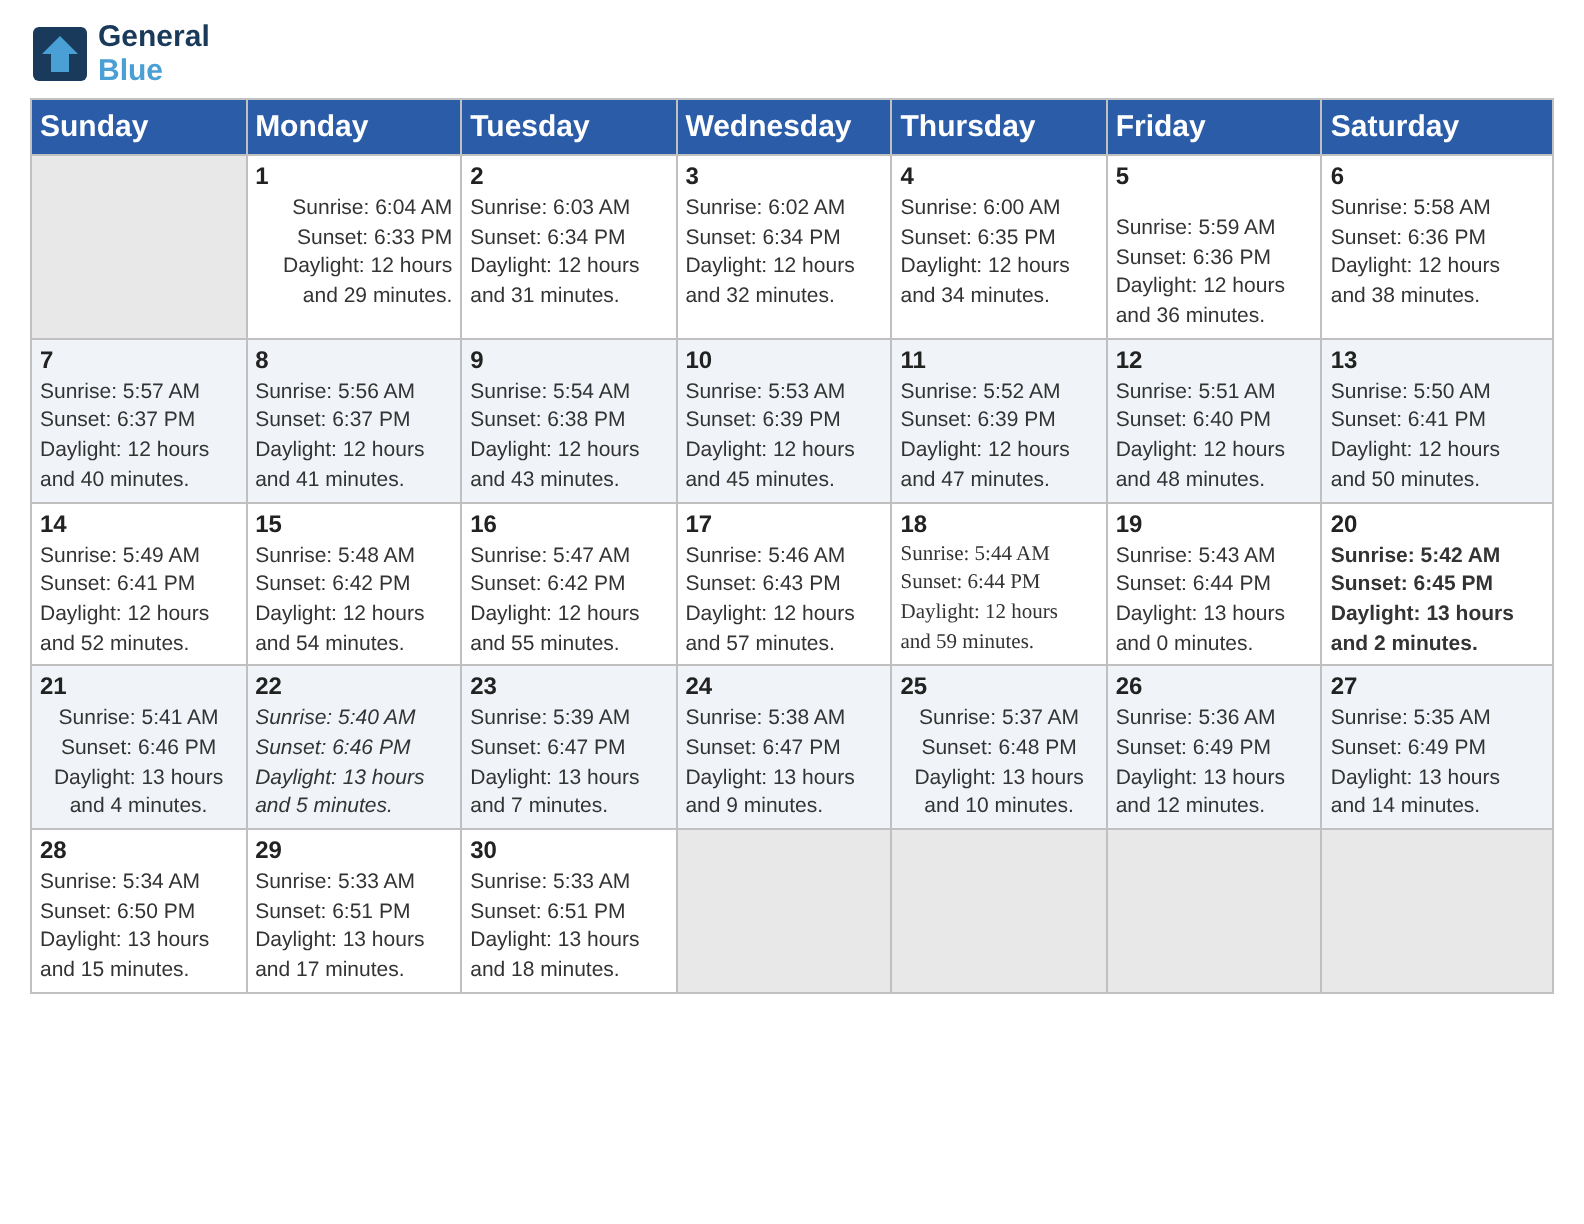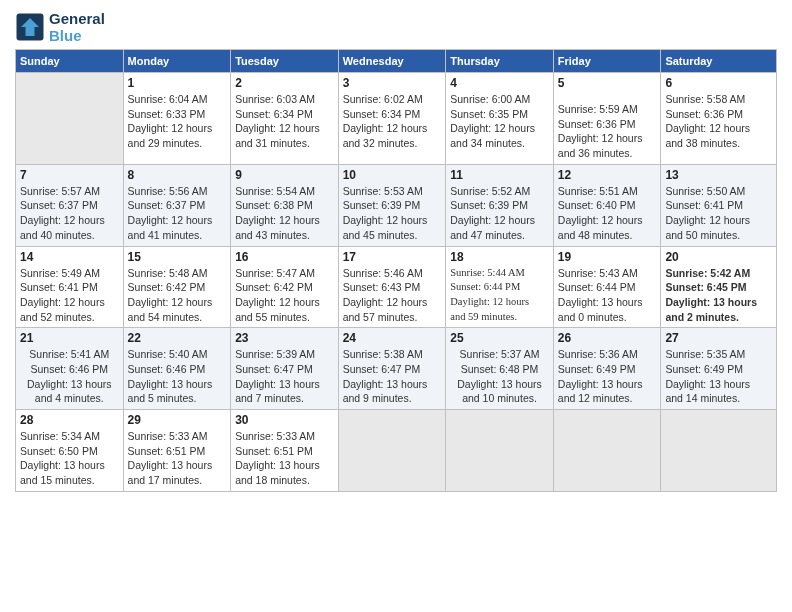--- a/index.html
+++ b/index.html
@@ -6,21 +6,21 @@
     body { font-family: Arial, sans-serif; background: #fff; width: 792px; height: 612px; overflow: hidden; }
     .container { width: 792px; padding: 10px 15px; }
     .header-row { display: flex; justify-content: space-between; align-items: flex-start; margin-bottom: 5px; }
     .logo { display: flex; align-items: center; }
     .logo-icon { width: 30px; height: 30px; margin-right: 4px; }
     .title-block { text-align: right; }
     .title-block h1 { font-size: 32px; color: #1a3a5c; font-weight: bold; }
     .title-block h2 { font-size: 14px; color: #555; font-weight: normal; }
     table { width: 100%; border-collapse: collapse; font-size: 10.5px; }
     thead tr { background: #2a5ca8; color: #fff; }
-    thead th { padding: 5px 4px; text-align: left; font-weight: bold; font-size: 11px; border: 1px solid #c0c0c0; }
+    thead th { padding: 5px 4px; text-align: left; font-weight: bold; font-size: 15px; border: 1px solid #c0c0c0; }
     tbody tr { vertical-align: top; }
     tbody tr:nth-child(odd) { background: #fff; }
     tbody tr:nth-child(even) { background: #f0f4f8; }
     td { border: 1px solid #c0c0c0; padding: 3px 4px; vertical-align: top; min-height: 70px; }
     .day-num { font-weight: bold; font-size: 12px; color: #222; display: block; margin-bottom: 2px; }
     .day-info { color: #333; line-height: 1.4; }
     .empty { background: #e8e8e8; }
   </style>
 </head>
 <body>
@@ -53,21 +53,21 @@
           <th>Thursday</th>
           <th>Friday</th>
           <th>Saturday</th>
         </tr>
     </thead>
     <tbody id="calendar-body">
     <tr>
           <td class="empty"></td>
           <td>
             <span class="day-num">1</span>
-            <div class="day-info" style="white-space: pre-line;">Sunrise: 6:04 AM
+            <div class="day-info" style="white-space: pre-line; text-align: right;">Sunrise: 6:04 AM
 Sunset: 6:33 PM
 Daylight: 12 hours
 and 29 minutes.</div>
           </td>
           <td>
             <span class="day-num">2</span>
             <div class="day-info" style="white-space: pre-line;">Sunrise: 6:03 AM
 Sunset: 6:34 PM
 Daylight: 12 hours
 and 31 minutes.</div>
@@ -206,21 +206,21 @@
         <tr>
           <td>
             <span class="day-num">21</span>
             <div class="day-info" style="white-space: pre-line; text-align: center;">Sunrise: 5:41 AM
 Sunset: 6:46 PM
 Daylight: 13 hours
 and 4 minutes.</div>
           </td>
           <td>
             <span class="day-num">22</span>
-            <div class="day-info" style="white-space: pre-line;">Sunrise: 5:40 AM
+            <div class="day-info" style="white-space: pre-line; font-style: italic;">Sunrise: 5:40 AM
 Sunset: 6:46 PM
 Daylight: 13 hours
 and 5 minutes.</div>
           </td>
           <td>
             <span class="day-num">23</span>
             <div class="day-info" style="white-space: pre-line;">Sunrise: 5:39 AM
 Sunset: 6:47 PM
 Daylight: 13 hours
 and 7 minutes.</div>

